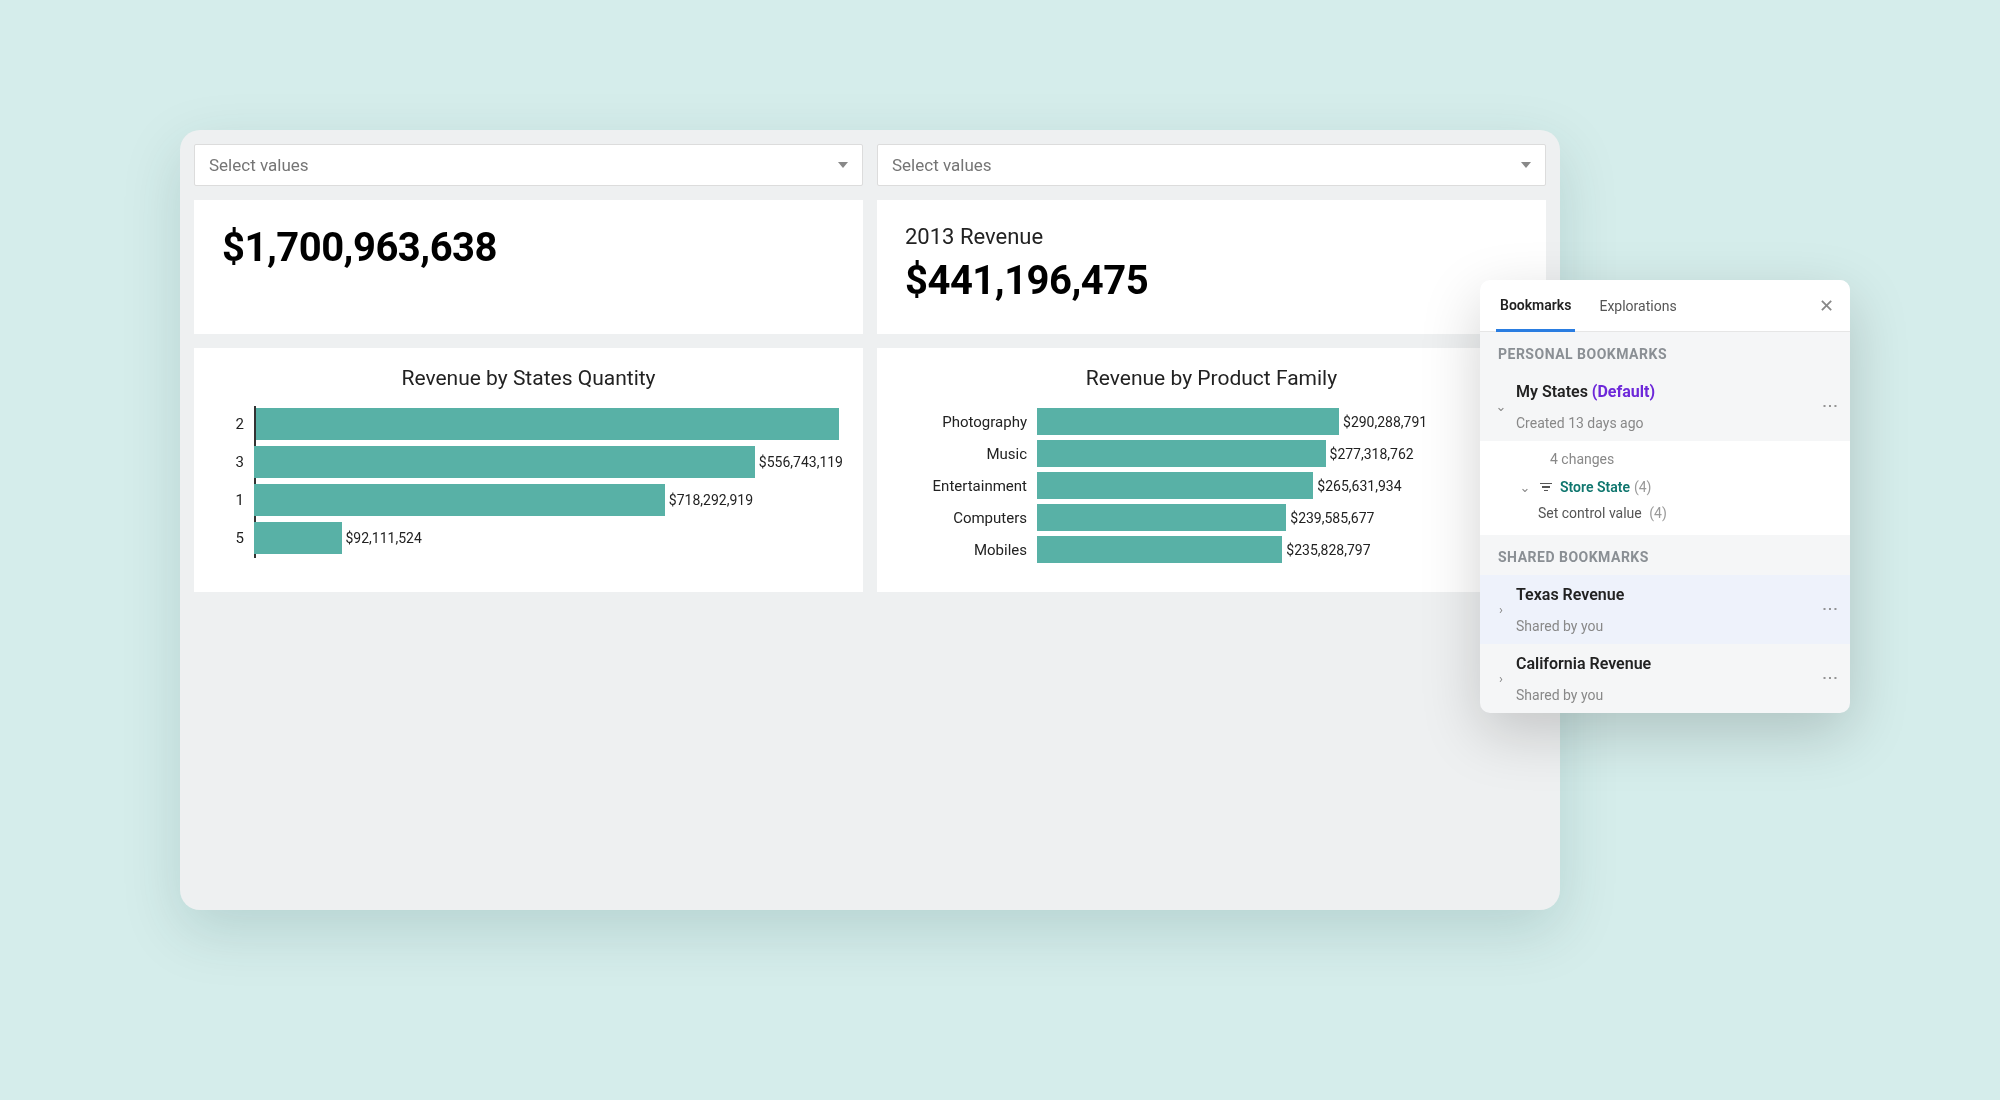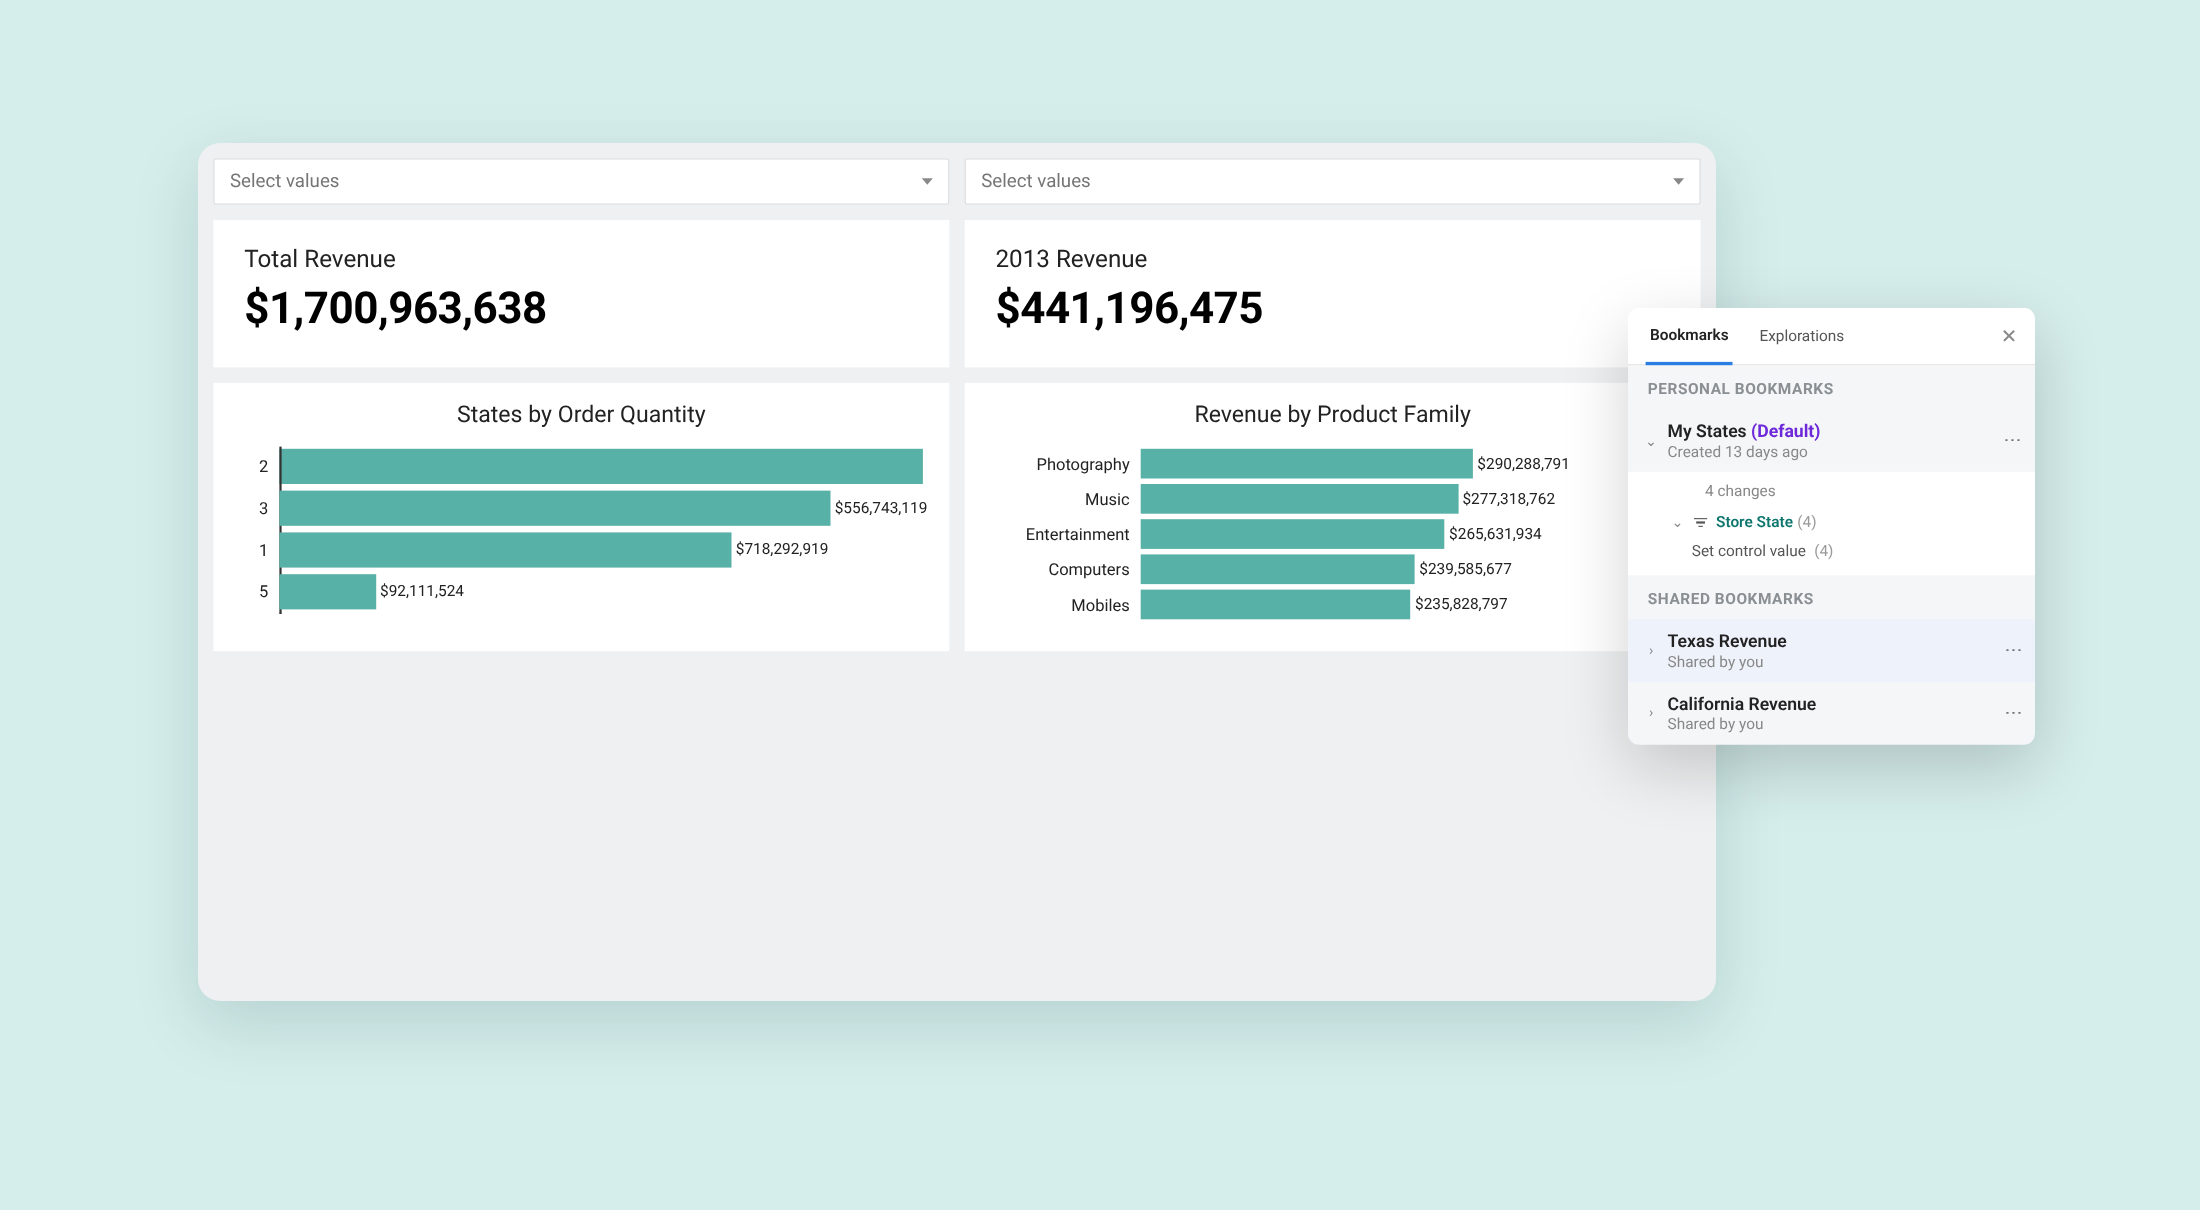--- a/index.html
+++ b/index.html
@@ -29,21 +29,21 @@
   .panel-tab { padding: 0 4px; margin-right: 20px; height: 100%; display: flex; align-items: center; color: #555; cursor: pointer; font-size: 14px; }
   .panel-tab.active { color: #222; font-weight: 600; border-bottom: 3px solid #2a7de1; margin-bottom: -1px; }
   .panel-close { margin-left: auto; color: #888; font-size: 18px; cursor: pointer; }
   .section-header { padding: 14px 18px 10px; color: #8a8f94; font-size: 14px; font-weight: 700; letter-spacing: 0.5px; }
   .bookmark-item { padding: 10px 14px; display: flex; align-items: center; position: relative; }
   .bookmark-item.hover { background: #eef2fb; }
   .item-chevron { color: #888; font-size: 13px; margin-right: 8px; width: 14px; text-align: center; }
   .item-text { flex: 1; }
   .item-title { color: #222; font-weight: 600; font-size: 16px; }
   .item-title .light { color: #6d28d9; font-weight: 700; }
-  .item-sub { color: #888; font-size: 14px; margin-top: 2px; }
+  .item-sub { color: #888; font-size: 14px; margin-top: 14px; }
   .item-menu { color: #777; letter-spacing: 1px; cursor: pointer; padding: 4px; font-size: 16px; writing-mode: vertical-rl; line-height: 0.3; }
   .changes-block { background: #fff; padding: 10px 18px 14px 38px; font-size: 14px; color: #555; }
   .changes-count { color: #888; margin-bottom: 12px; margin-left: 32px; }
   .store-state-row { display: flex; align-items: center; margin-bottom: 10px; }
   .filter-icon { display: inline-flex; flex-direction: column; gap: 2px; margin-right: 8px; }
   .filter-icon span { display: block; background: #555; height: 1.5px; }
   .store-state-row .title { color: #0f766e; font-weight: 600; }
   .store-state-row .count, .set-control .count { color: #9a9a9a; margin-left: 4px; }
   .set-control { padding-left: 20px; }
 </style>
@@ -58,32 +58,31 @@
       <span class="caret"></span>
     </div>
     <div class="filter-select">
       <span>Select values</span>
       <span class="caret"></span>
     </div>
   </div>
 
   <div class="kpi-row">
     <div class="kpi-card">
-      <div class="kpi-title">Total Revenue</div>
       <div class="kpi-value">$1,700,963,638</div>
     </div>
     <div class="kpi-card">
       <div class="kpi-title">2013 Revenue</div>
       <div class="kpi-value">$441,196,475</div>
     </div>
   </div>
 
   <div class="chart-row">
     <div class="chart-card">
-      <div class="chart-title">States by Order Quantity</div>
+      <div class="chart-title">Revenue by States Quantity</div>
       <div class="hbar-chart" id="chart0">
           <div class="hbar-row">
             <div class="hbar-label" style="width:40px">2</div>
             <div class="hbar-track">
               <div class="axis-line" style="top: -2px; height: 152px; bottom: auto;"></div>
               <div class="hbar-bar" style="width:99.9391935483871%"></div>
               <div class="hbar-value"></div>
             </div>
           </div>
           <div class="hbar-row">

